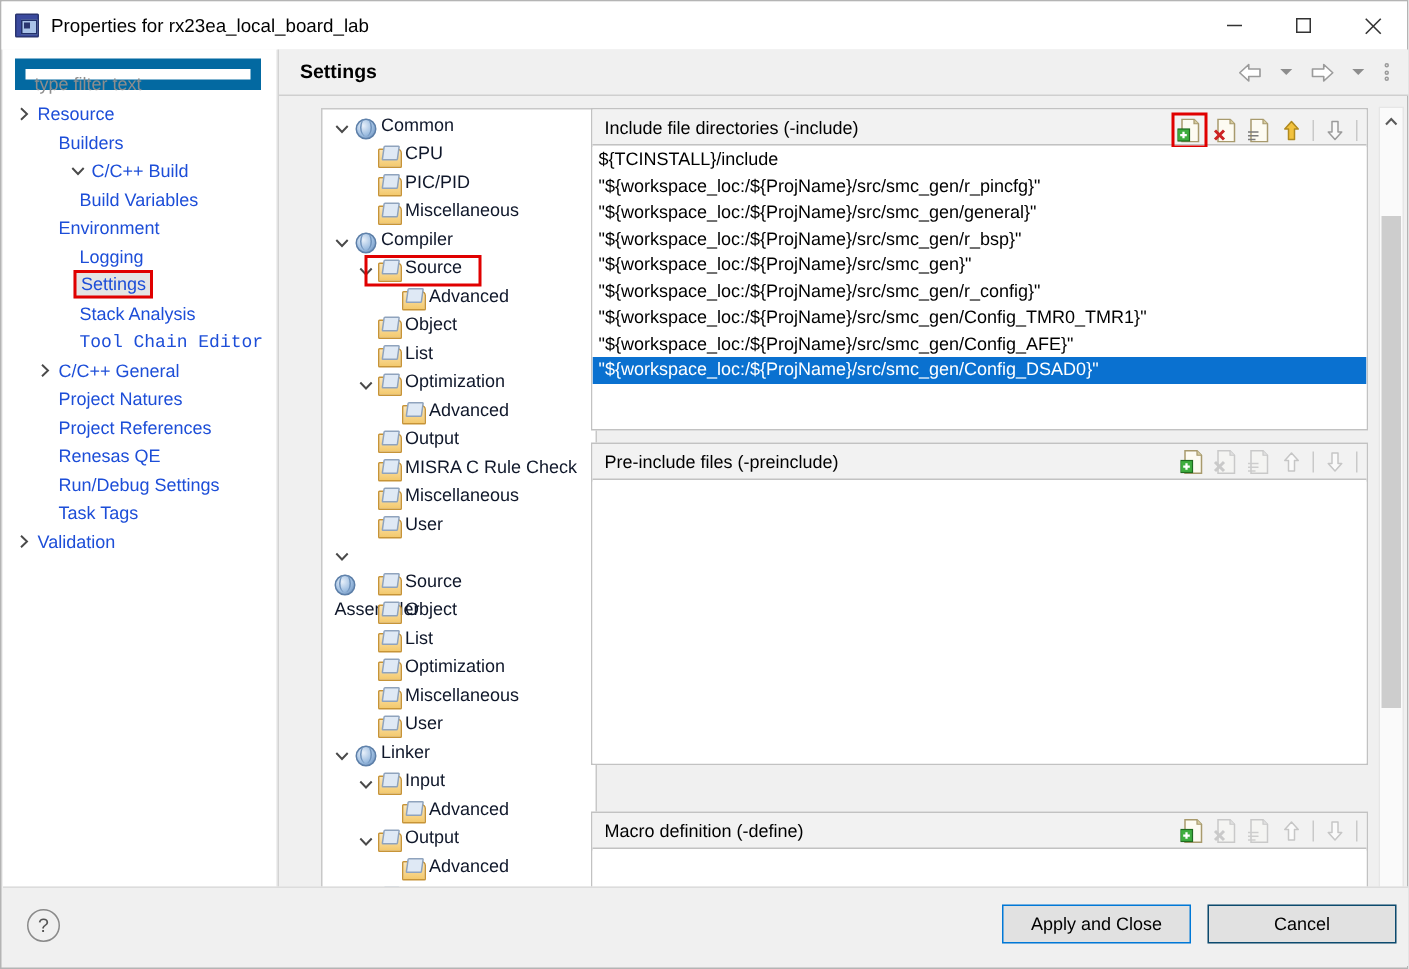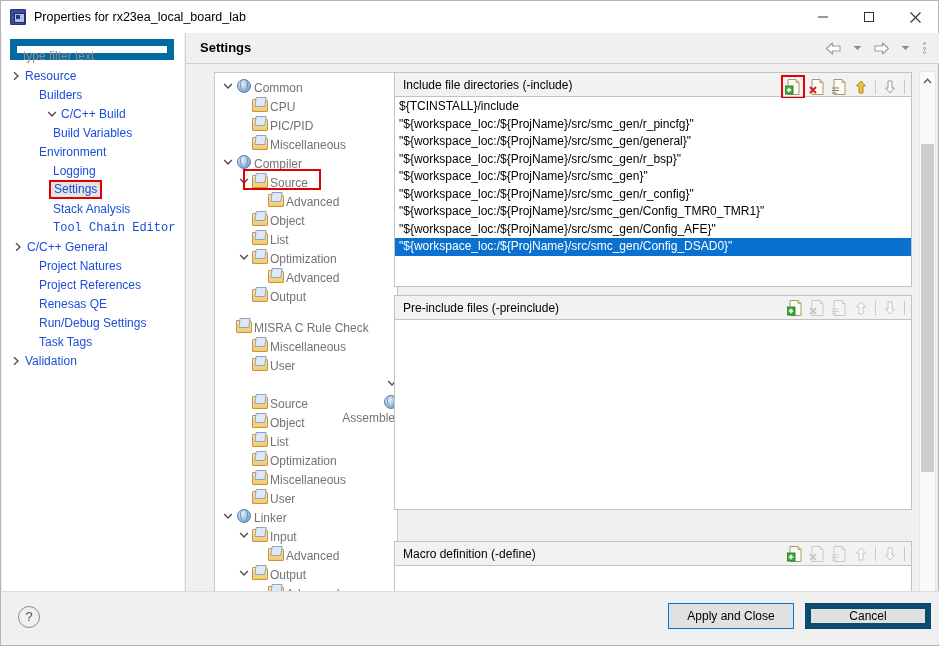--- a/index.html
+++ b/index.html
@@ -119,22 +119,22 @@
   
   .mid-tree {
     position: absolute; left: 28px; top: 39px;
     width: 184px; height: 538px;
     background: #ffffff;
     border: 1px solid #c8c8c8;
     overflow: hidden;
   }
   .mid-tree-inner { position: absolute; left: 0; top: 3px; width: 184px; }
   .mnode {
-    height: 19px; display: flex; align-items: flex-end; white-space: nowrap;
-    font-size: 12px; color: #737373;
+    height: 19px; display: flex; align-items: flex-start; white-space: nowrap;
+    font-size: 12px; color: #0f172a;
   }
   .marrow {
     width: 14px; height: 19px; flex: none;
     display: flex; align-items: center; justify-content: center; color: #4a4a4a;
   }
   .marrow svg { display:block; }
   .ico { width: 17px; height: 19px; flex:none; position: relative; }
   
   .ico-folder:before {
     content:""; position:absolute; left:1px; top:4px; width:14px; height:11px;
@@ -207,21 +207,21 @@
     position: absolute; left: 1px; bottom: 1px; width: 937px; height: 53px;
     background: #f0f0f0; border-top: 1px solid #dcdcdc;
   }
   .help-ic {
     position: absolute; left: 16px; top: 14px; width: 22px; height: 22px;
     border: 1px solid #8a8a8a; border-radius: 50%;
     color: #555; font-size: 13px; text-align: center; line-height: 20px;
   }
   .btn {
     position: absolute; top: 11px; height: 26px;
-    background: #e1e1e1; border: 6px solid #0c4a6e;
+    background: #e1e1e1; border: 1px solid #0c4a6e;
     font-size: 12px; color: #000;
     display: flex; align-items: center; justify-content: center;
   }
   .btn.primary { border: 1px solid #0078d7; }
   #apply-btn { right: 145px; width: 126px; }
   #cancel-btn { right: 8px; width: 126px; }
 </style>
 </head>
 <body>
 
@@ -290,21 +290,21 @@
           <span class="tlabel hl-red">Settings</span>
         </div>
         <div class="tnode" style="padding-left: 34px;">
           <span class="tarrow"></span>
           <span class="tlabel">Stack Analysis</span>
         </div>
         <div class="tnode" style="padding-left: 34px; font-family: Liberation Mono, monospace;">
           <span class="tarrow"></span>
           <span class="tlabel">Tool Chain Editor</span>
         </div>
-        <div class="tnode" style="padding-left: 8px;">
+        <div class="tnode" style="padding-left: 20px;">
           <span class="tarrow">
             <svg width="8" height="10" viewBox="0 0 8 10">
               <path d="M2 1.2 L6 5 L2 8.8" fill="none" stroke="#4a4a4a" stroke-width="1.3"></path>
             </svg>
           </span>
           <span class="tlabel">C/C++ General</span>
         </div>
         <div class="tnode" style="padding-left: 20px;">
           <span class="tarrow"></span>
           <span class="tlabel">Project Natures</span>
@@ -441,21 +441,21 @@
           <div class="mnode" style="padding-left: 38px; position: relative;">
             <span class="marrow"></span>
             <span class="ico ico-folder"></span>
             <span class="mlabel">Advanced</span>
           </div>
           <div class="mnode" style="padding-left: 22px; position: relative;">
             <span class="marrow"></span>
             <span class="ico ico-folder"></span>
             <span class="mlabel">Output</span>
           </div>
-          <div class="mnode" style="padding-left: 6px; position: relative; margin-top: 12px;">
+          <div class="mnode" style="padding-left: 22px; position: relative;">
             <span class="marrow"></span>
             <span class="ico ico-folder"></span>
             <span class="mlabel">MISRA C Rule Check</span>
           </div>
           <div class="mnode" style="padding-left: 22px; position: relative;">
             <span class="marrow"></span>
             <span class="ico ico-folder"></span>
             <span class="mlabel">Miscellaneous</span>
           </div>
           <div class="mnode" style="padding-left: 22px; position: relative;">

